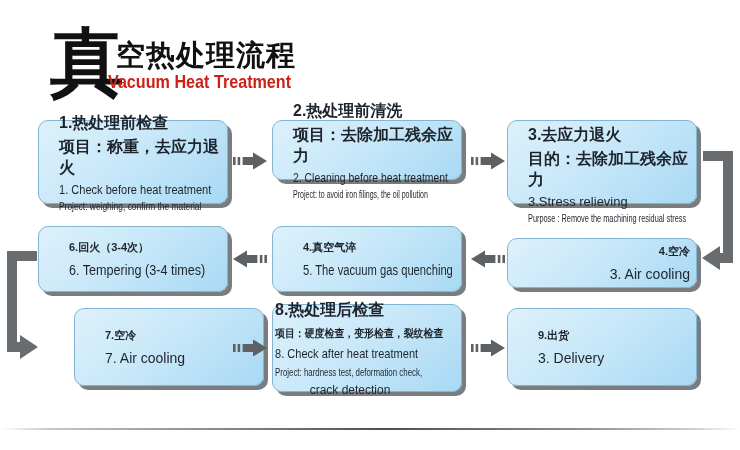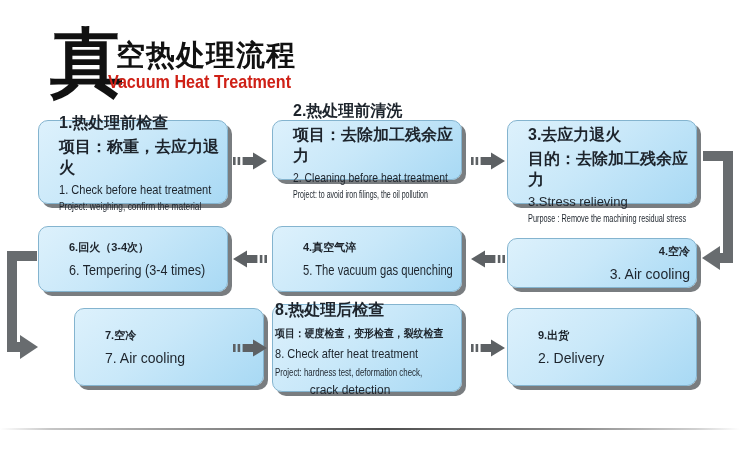--- a/index.html
+++ b/index.html
@@ -97,21 +97,21 @@
   <div class="pbox four b8pad" style="left:272px;top:304px;height:88px;">
     <div class="cn">8.热处理后检查</div>
     <div class="cn cnSmall sq9">项目：硬度检查，变形检查，裂纹检查</div>
     <div class="en1 sq85">8. Check after heat treatment</div>
     <div class="en2 sq75">Project: hardness test, deformation check,</div>
     <div class="enCenter">crack detection</div>
   </div>
 
   <div class="pbox simple" style="left:507px;top:308px;height:78px;justify-content:center;">
     <div class="cn">9.出货</div>
-    <div class="en1">2. Delivery</div>
+    <div class="en1">3. Delivery</div>
   </div>
 
   <div class="arr" style="left:233px;top:152px;">
     <svg width="34" height="18" viewBox="0 0 34 18" fill="#5d6164">
       <rect x="0" y="5" width="2.6" height="8"></rect>
         <rect x="4.6" y="5" width="2.6" height="8"></rect>
       <polygon points="9.6,5 20,5 20,0.5 34,9 20,17.5 20,13 9.6,13"></polygon>
     </svg>
   </div>
   <div class="arr" style="left:471px;top:152px;">

